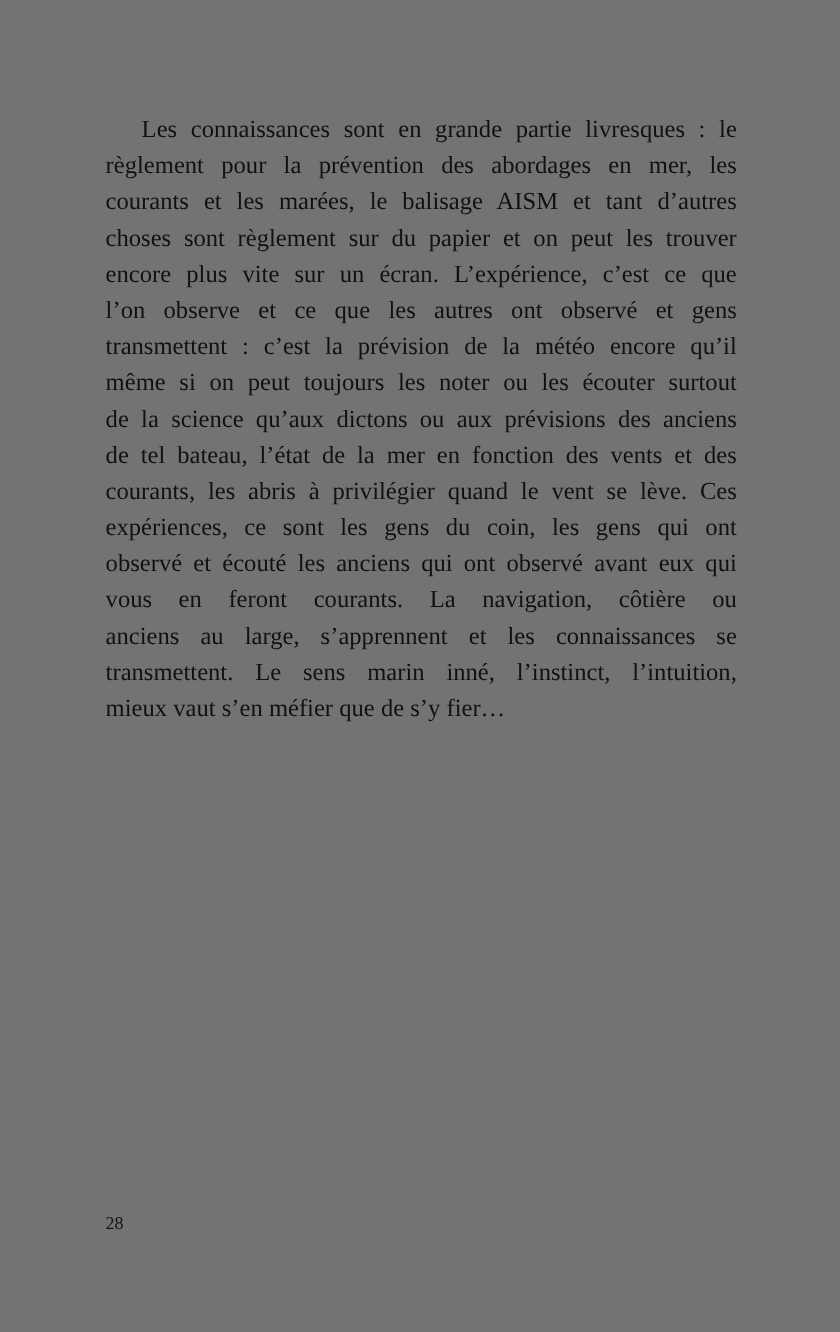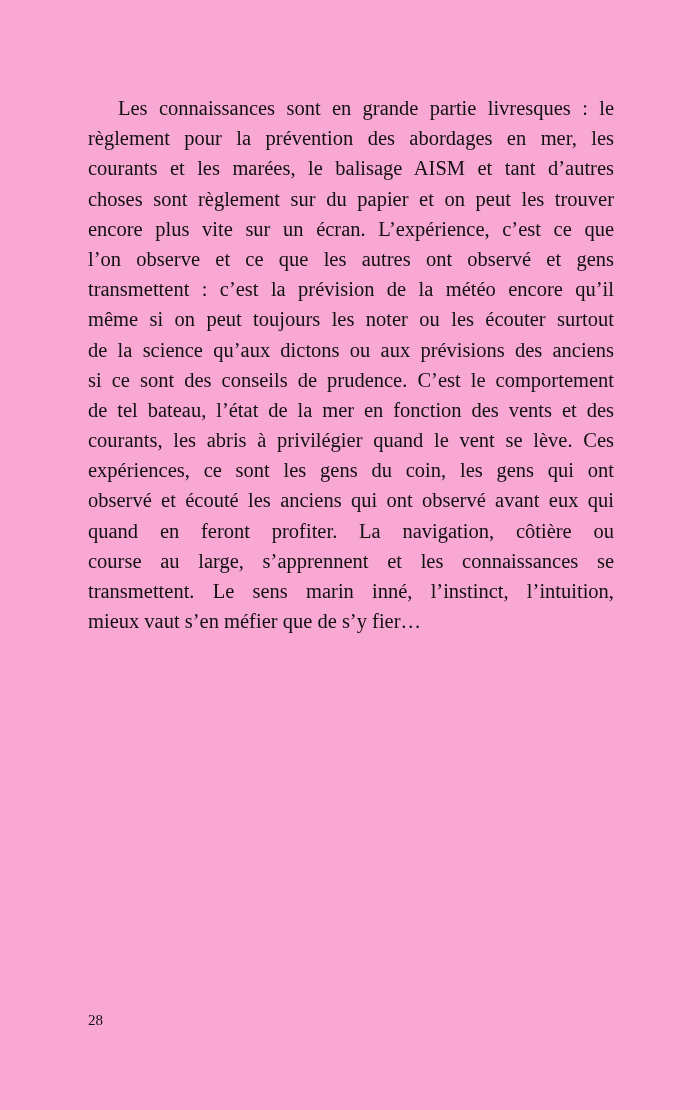--- a/index.html
+++ b/index.html
@@ -4,21 +4,21 @@
 <style>
   html, body {
     margin: 0;
     padding: 0;
     background: #ffffff;
   }
   .page {
     position: relative;
     width: 700px;
     height: 1110px;
-    background: #f9a8d4;
+    background: #737373;
     color: #111111;
     font-family: "Liberation Serif", "DejaVu Serif", serif;
     overflow: hidden;
   }
   .text-block {
     position: absolute;
     left: 88px;
     top: 93px;
     width: 526px;
     font-size: 20.5px;
@@ -53,24 +53,23 @@
   <div class="text-block">
     <div class="line first">Les connaissances sont en grande partie livresques : le</div>
     <div class="line">règlement pour la prévention des abordages en mer, les</div>
     <div class="line">courants et les marées, le balisage AISM et tant d’autres</div>
     <div class="line">choses sont règlement sur du papier et on peut les trouver</div>
     <div class="line">encore plus vite sur un écran. L’expérience, c’est ce que</div>
     <div class="line">l’on observe et ce que les autres ont observé et gens</div>
     <div class="line">transmettent : c’est la prévision de la météo encore qu’il</div>
     <div class="line">même si on peut toujours les noter ou les écouter surtout</div>
     <div class="line">de la science qu’aux dictons ou aux prévisions des anciens</div>
-    <div class="line">si ce sont des conseils de prudence. C’est le comportement</div>
     <div class="line">de tel bateau, l’état de la mer en fonction des vents et des</div>
     <div class="line">courants, les abris à privilégier quand le vent se lève. Ces</div>
     <div class="line">expériences, ce sont les gens du coin, les gens qui ont</div>
     <div class="line">observé et écouté les anciens qui ont observé avant eux qui</div>
-    <div class="line">quand en feront profiter. La navigation, côtière ou</div>
-    <div class="line">course au large, s’apprennent et les connaissances se</div>
+    <div class="line">vous en feront courants. La navigation, côtière ou</div>
+    <div class="line">anciens au large, s’apprennent et les connaissances se</div>
     <div class="line">transmettent. Le sens marin inné, l’instinct, l’intuition,</div>
     <div class="line last">mieux vaut s’en méfier que de s’y fier…</div>
   </div>
   <div class="page-number">28</div>
 </div>
 
 </body></html>

